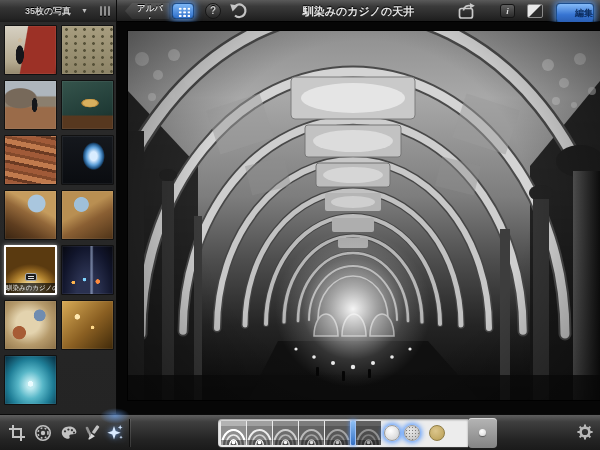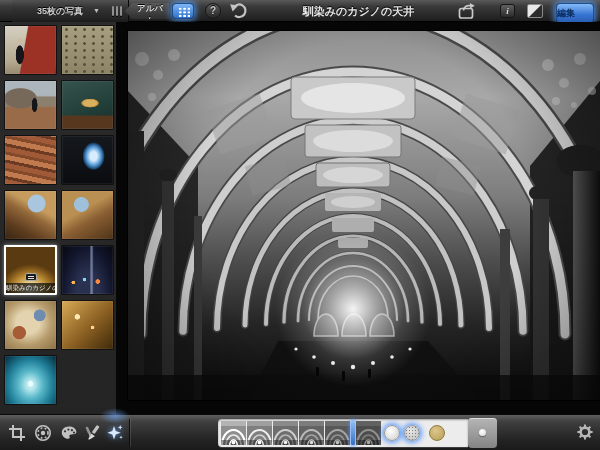--- a/index.html
+++ b/index.html
@@ -6,21 +6,21 @@
   *{box-sizing:border-box;}
   .stage{position:relative;width:600px;height:450px;overflow:hidden;background:#000;
          font-family:"Liberation Sans",sans-serif;-webkit-font-smoothing:antialiased;}
 
   
   .topbar{position:absolute;left:0;top:0;width:600px;height:22px;
           background:linear-gradient(#5a5a5a,#3a3a3a 30%,#262626 80%,#1d1d1d);
           border-bottom:1px solid #000;}
   .sh{position:absolute;left:0;top:0;width:117px;height:22px;
       background:linear-gradient(#525252,#343434 35%,#232323 85%,#1b1b1b);
-      border-right:1px solid #0a0a0a;margin-left:12px;}
+      border-right:1px solid #0a0a0a;}
   .sh-title{position:absolute;left:0;top:0;width:96px;height:22px;line-height:22px;
             text-align:center;font-size:9px;font-weight:bold;color:#cfcfcf;
             text-shadow:0 -1px 0 #000;white-space:nowrap;cursor:default;}
   .sh-caret{position:absolute;right:28px;top:7px;font-size:7px;color:#bdbdbd;}
   .sh-handle{position:absolute;right:6px;top:6px;display:flex;gap:2px;}
   .sh-handle i{display:block;width:2px;height:10px;background:#8f8f8f;border-radius:1px;
                box-shadow:0 1px 0 #000;}
   .btn-album{position:absolute;left:125px;top:3px;width:44px;height:16px;border:none;
              background:linear-gradient(#585858,#2e2e2e);color:#ddd;font-size:8.5px;font-weight:bold;
              text-shadow:0 -1px 0 #000;padding:0 4px 0 10px;
@@ -45,21 +45,21 @@
              padding:0;cursor:pointer;}
   .btn-info{position:absolute;left:500px;top:4px;width:15px;height:14px;border-radius:3px;
             background:linear-gradient(#606060,#2b2b2b);border:1px solid #151515;color:#ddd;
             font-size:9px;line-height:12px;text-align:center;cursor:pointer;
             font-family:"Liberation Serif",serif;font-style:italic;font-weight:bold;padding:0;}
   .btn-cmp{position:absolute;left:527px;top:4px;width:16px;height:14px;border:1px solid #8a8a8a;
            border-radius:2px;background:linear-gradient(135deg,#e9e9e9 0 48%,#2c2c2c 52%);
            cursor:pointer;padding:0;}
   .btn-edit{position:absolute;left:556px;top:3px;width:38px;height:20px;border-radius:4px;
             border:1px solid #1d4f8f;background:linear-gradient(#85bbf8,#3674d2 60%,#2a5fb4);
-            color:#0c2c5e;font-size:9px;font-weight:bold;line-height:14px;text-align:left;
+            color:#0c2c5e;font-size:9px;font-weight:bold;line-height:14px;text-align:right;
             box-shadow:0 0 6px 2px rgba(90,160,255,.75);cursor:pointer;padding:0;font-family:inherit;}
 
   
   .sidebar{position:absolute;left:0;top:22px;width:117px;height:392px;
            background:linear-gradient(#2b2b2b,#242424);border-right:1px solid #070707;
            padding:3px 0 0 4px;}
   .grid{display:grid;grid-template-columns:53px 53px;column-gap:4px;row-gap:5px;
         grid-auto-rows:50px;}
   .thumb{position:relative;width:53px;height:50px;border:1px solid #111;border-radius:1px;
          box-shadow:inset 0 0 0 1px rgba(255,255,255,.06);cursor:pointer;overflow:hidden;}

